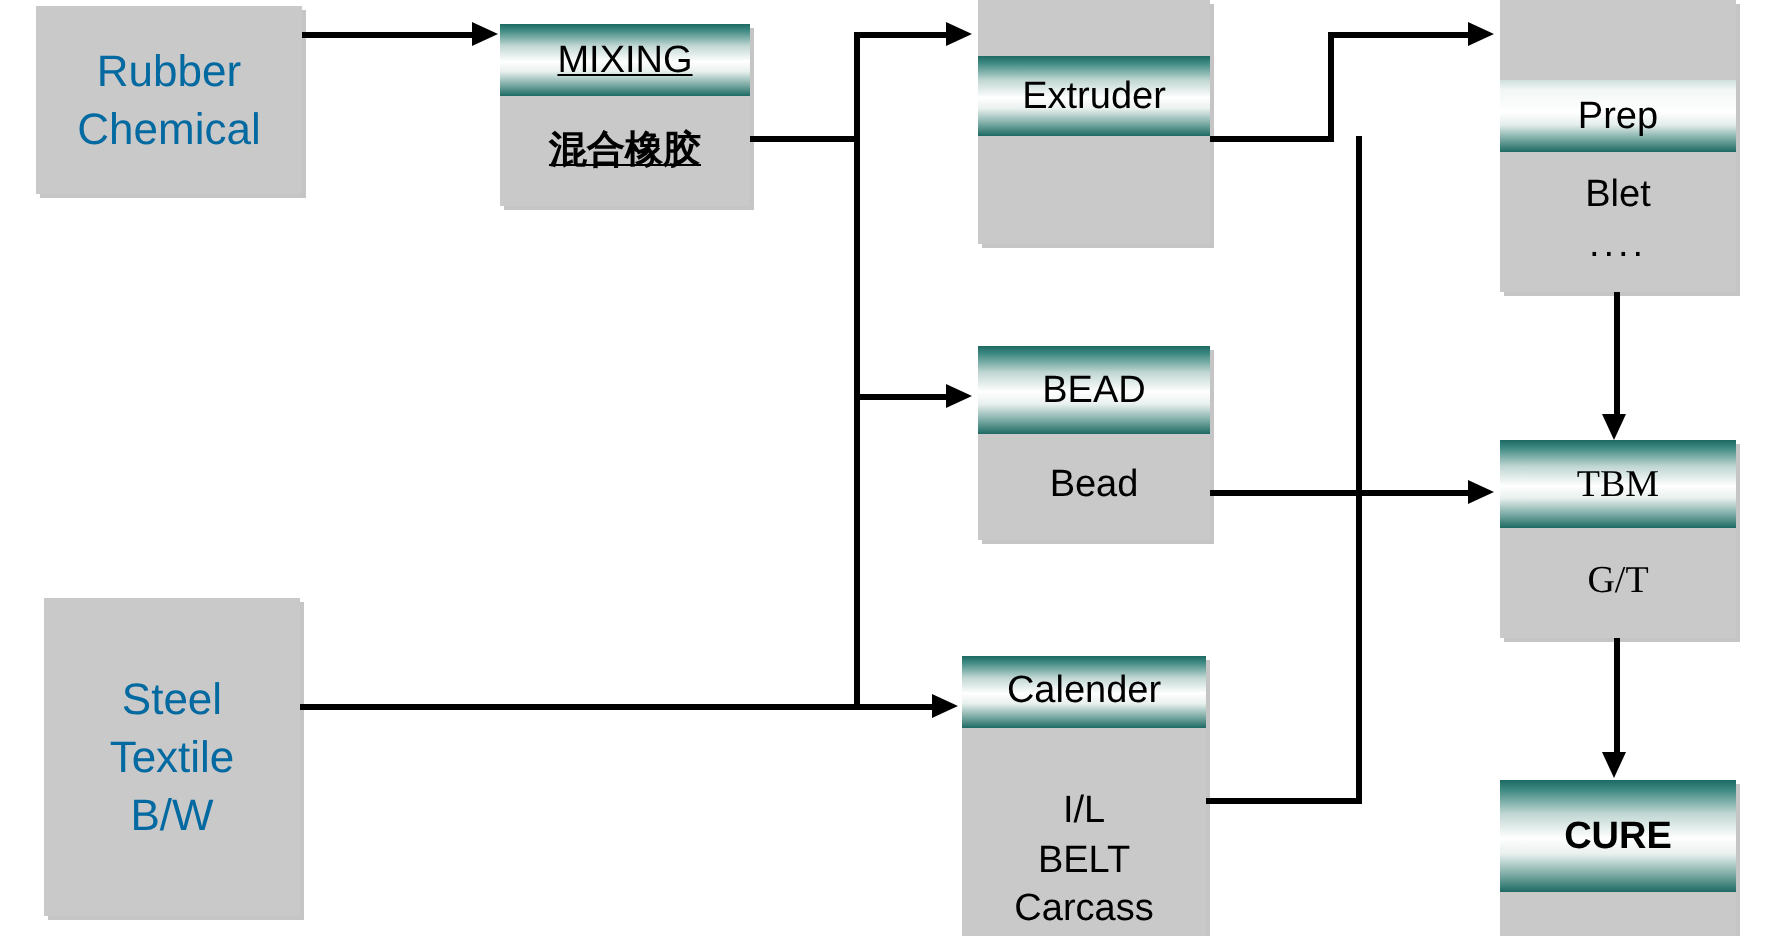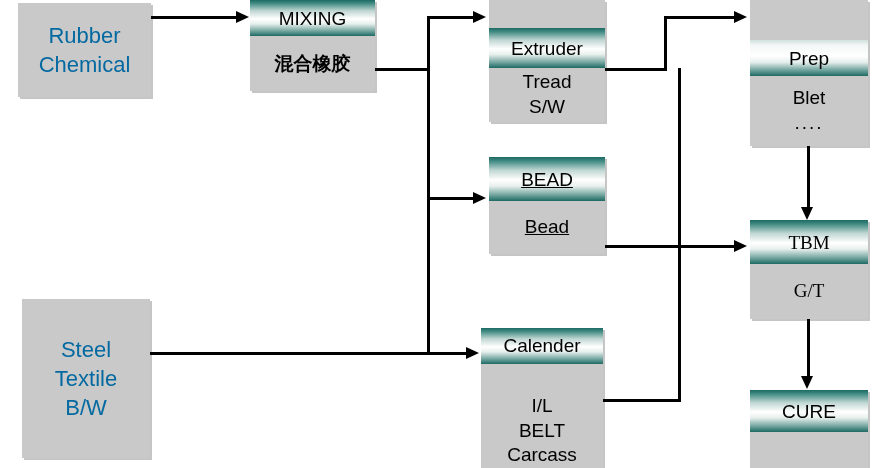--- a/index.html
+++ b/index.html
@@ -112,36 +112,32 @@
 
 <div id="canvas">
 
   <div class="plain-box" style="left:18px; top:3px; width:133px; height:94px;">
     <div>
       <div>Rubber</div>
       <div>Chemical</div>
     </div>
   </div>
 
-  <div class="proc-box" style="left:250px; top:0px; width:125px; height:91px;">
+  <div class="proc-box" style="left:250px; top:12px; width:125px; height:91px;text-decoration:underline;">
     <div class="proc-head" style="height:36px;">MIXING</div>
     <div class="proc-body">
       <div class="cjk">混合橡胶</div>
     </div>
   </div>
 
   <div class="proc-box" style="left:489px; top:0px; width:116px; height:122px;">
     <div class="proc-head" style="height:40px;margin-top:28px;">Extruder</div>
-    <div class="proc-body">
-      <div>Tread</div>
-      <div>S/W</div>
-    </div>
-  </div>
-
-  <div class="proc-box" style="left:489px; top:157px; width:116px; height:97px;text-decoration:underline;">
+  </div>
+
+  <div class="proc-box" style="left:489px; top:173px; width:116px; height:97px;">
     <div class="proc-head" style="height:44px;">BEAD</div>
     <div class="proc-body">
       <div>Bead</div>
     </div>
   </div>
 
   <div class="proc-box" style="left:481px; top:328px; width:122px; height:140px;">
     <div class="proc-head" style="height:38px;">Calender</div>
     <div class="proc-body top-align">
       <div>I/L</div>
@@ -167,21 +163,21 @@
   </div>
 
   <div class="proc-box" style="left:750px; top:220px; width:118px; height:99px;font-family:Liberation Serif, serif;">
     <div class="proc-head" style="height:44px;">TBM</div>
     <div class="proc-body">
       <div>G/T</div>
     </div>
   </div>
 
   <div class="proc-box" style="left:750px; top:390px; width:118px; height:78px;">
-    <div class="proc-head" style="height:42px;">CURE</div>
+    <div class="proc-head" style="height:56px;font-weight:bold;">CURE</div>
   </div>
 
   <div class="conn h-line" style="left:151px; top:16px; width:86px;"></div>
   <div class="arrow-r" style="left:236px; top:11px;"></div>
 
   <div class="conn h-line" style="left:375px; top:68px; width:55px;"></div>
 
   <div class="conn v-line" style="left:427px; top:16px; height:339px;"></div>
 
   <div class="conn h-line" style="left:427px; top:16px; width:47px;"></div>

